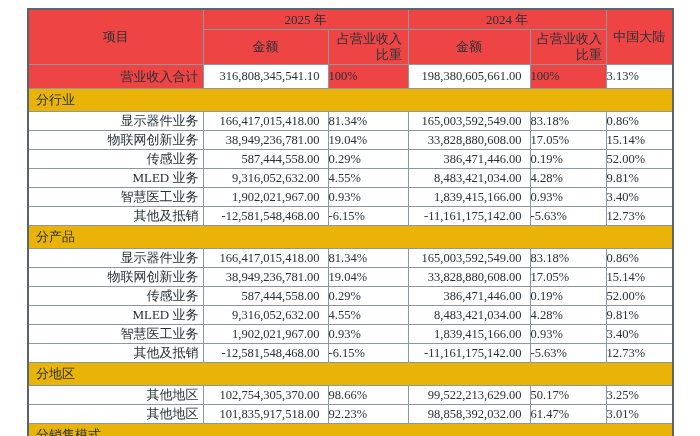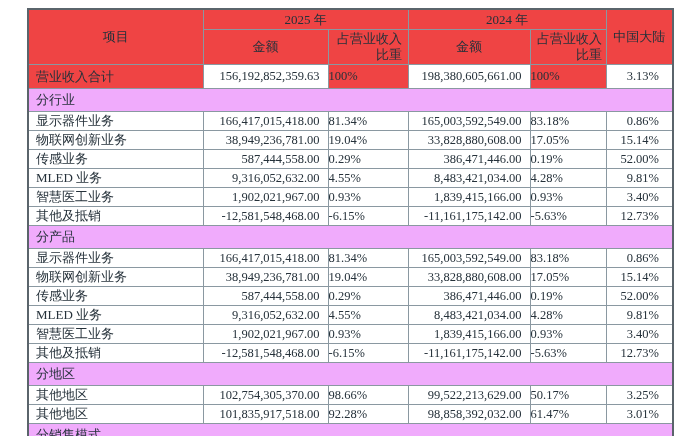--- a/index.html
+++ b/index.html
@@ -25,25 +25,25 @@
     white-space:nowrap;
     vertical-align:middle;
     padding:0;
   }
   .band{background:#ef4444;}
   .hdr{text-align:center;}
   .r-year td{height:19px;}
   .r-sub td{height:34px;}
   .r-total td{height:23px;}
   .r-data td{height:17px;}
-  .r-sec td{height:22px;text-align:left;padding-left:7px;background:#f0abfc;}
-  .label{text-align:left;padding-left:7px;padding-right:4px;}
+  .r-sec td{height:22px;text-align:left;padding-left:7px;background:#eab308;}
+  .label{text-align:right;padding-left:7px;padding-right:4px;}
   .num{font-size:12.5px;text-align:right;padding-right:8px;}
   .pct{font-size:12.5px;text-align:left;padding-right:15px;}
-  .yoy{font-size:12.5px;text-align:right;padding-right:13px;border-radius:9px;}
+  .yoy{font-size:12.5px;text-align:left;padding-right:13px;}
   .wrapcell{white-space:normal;}
   .wrapcell .inner{
     width:68px;margin:0 auto;
     line-height:1.2;text-align:right;
   }
 </style>
 </head>
 <body>
 
 <table class="fin">
@@ -70,21 +70,21 @@
           <div class="inner">占营业收入比重</div>
         </td>
     <td class="band hdr">金额</td>
     <td class="band hdr wrapcell">
           <div class="inner">占营业收入比重</div>
         </td>
   </tr>
 
   <tr class="r-total">
     <td class="band label">营业收入合计</td>
-    <td class="num">156,192,852,359.63</td>
+    <td class="num">316,808,345,541.10</td>
     <td class="band pct">100%</td>
     <td class="num">198,380,605,661.00</td>
     <td class="band pct">100%</td>
     <td class="yoy">3.13%</td>
   </tr>
 
   <tr class="r-sec">
     <td colspan="6">分行业</td>
   </tr>
   <tr class="r-data">
@@ -195,21 +195,21 @@
     <td class="label">其他地区</td>
     <td class="num">102,754,305,370.00</td>
     <td class="pct">98.66%</td>
     <td class="num">99,522,213,629.00</td>
     <td class="pct">50.17%</td>
     <td class="yoy">3.25%</td>
   </tr>
   <tr class="r-data">
     <td class="label">其他地区</td>
     <td class="num">101,835,917,518.00</td>
-    <td class="pct">92.28%</td>
+    <td class="pct">92.23%</td>
     <td class="num">98,858,392,032.00</td>
     <td class="pct">61.47%</td>
     <td class="yoy">3.01%</td>
   </tr>
 
   <tr class="r-sec">
     <td colspan="6">分销售模式</td>
   </tr>
 
 </tbody>

